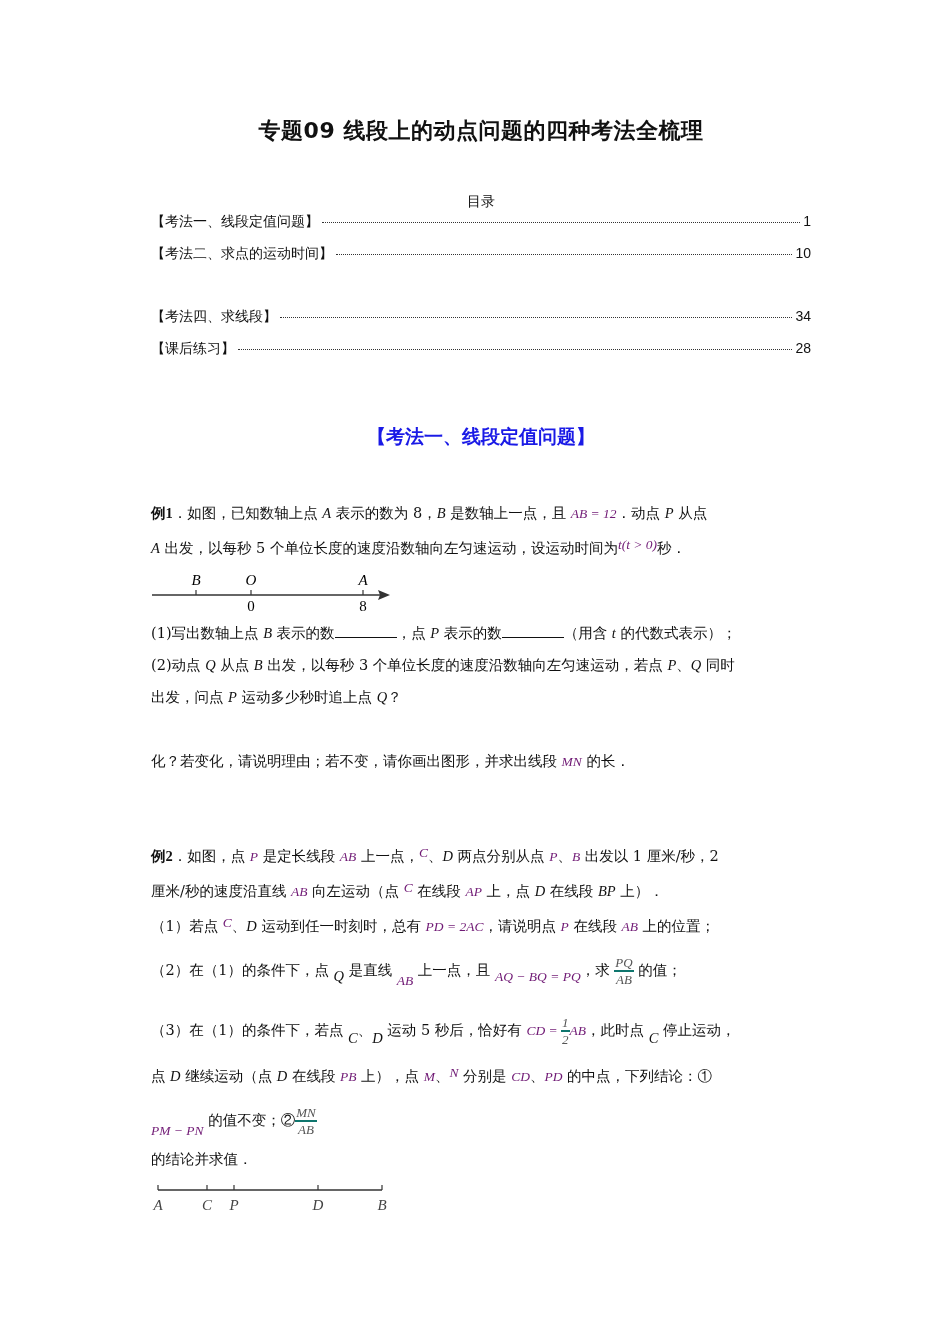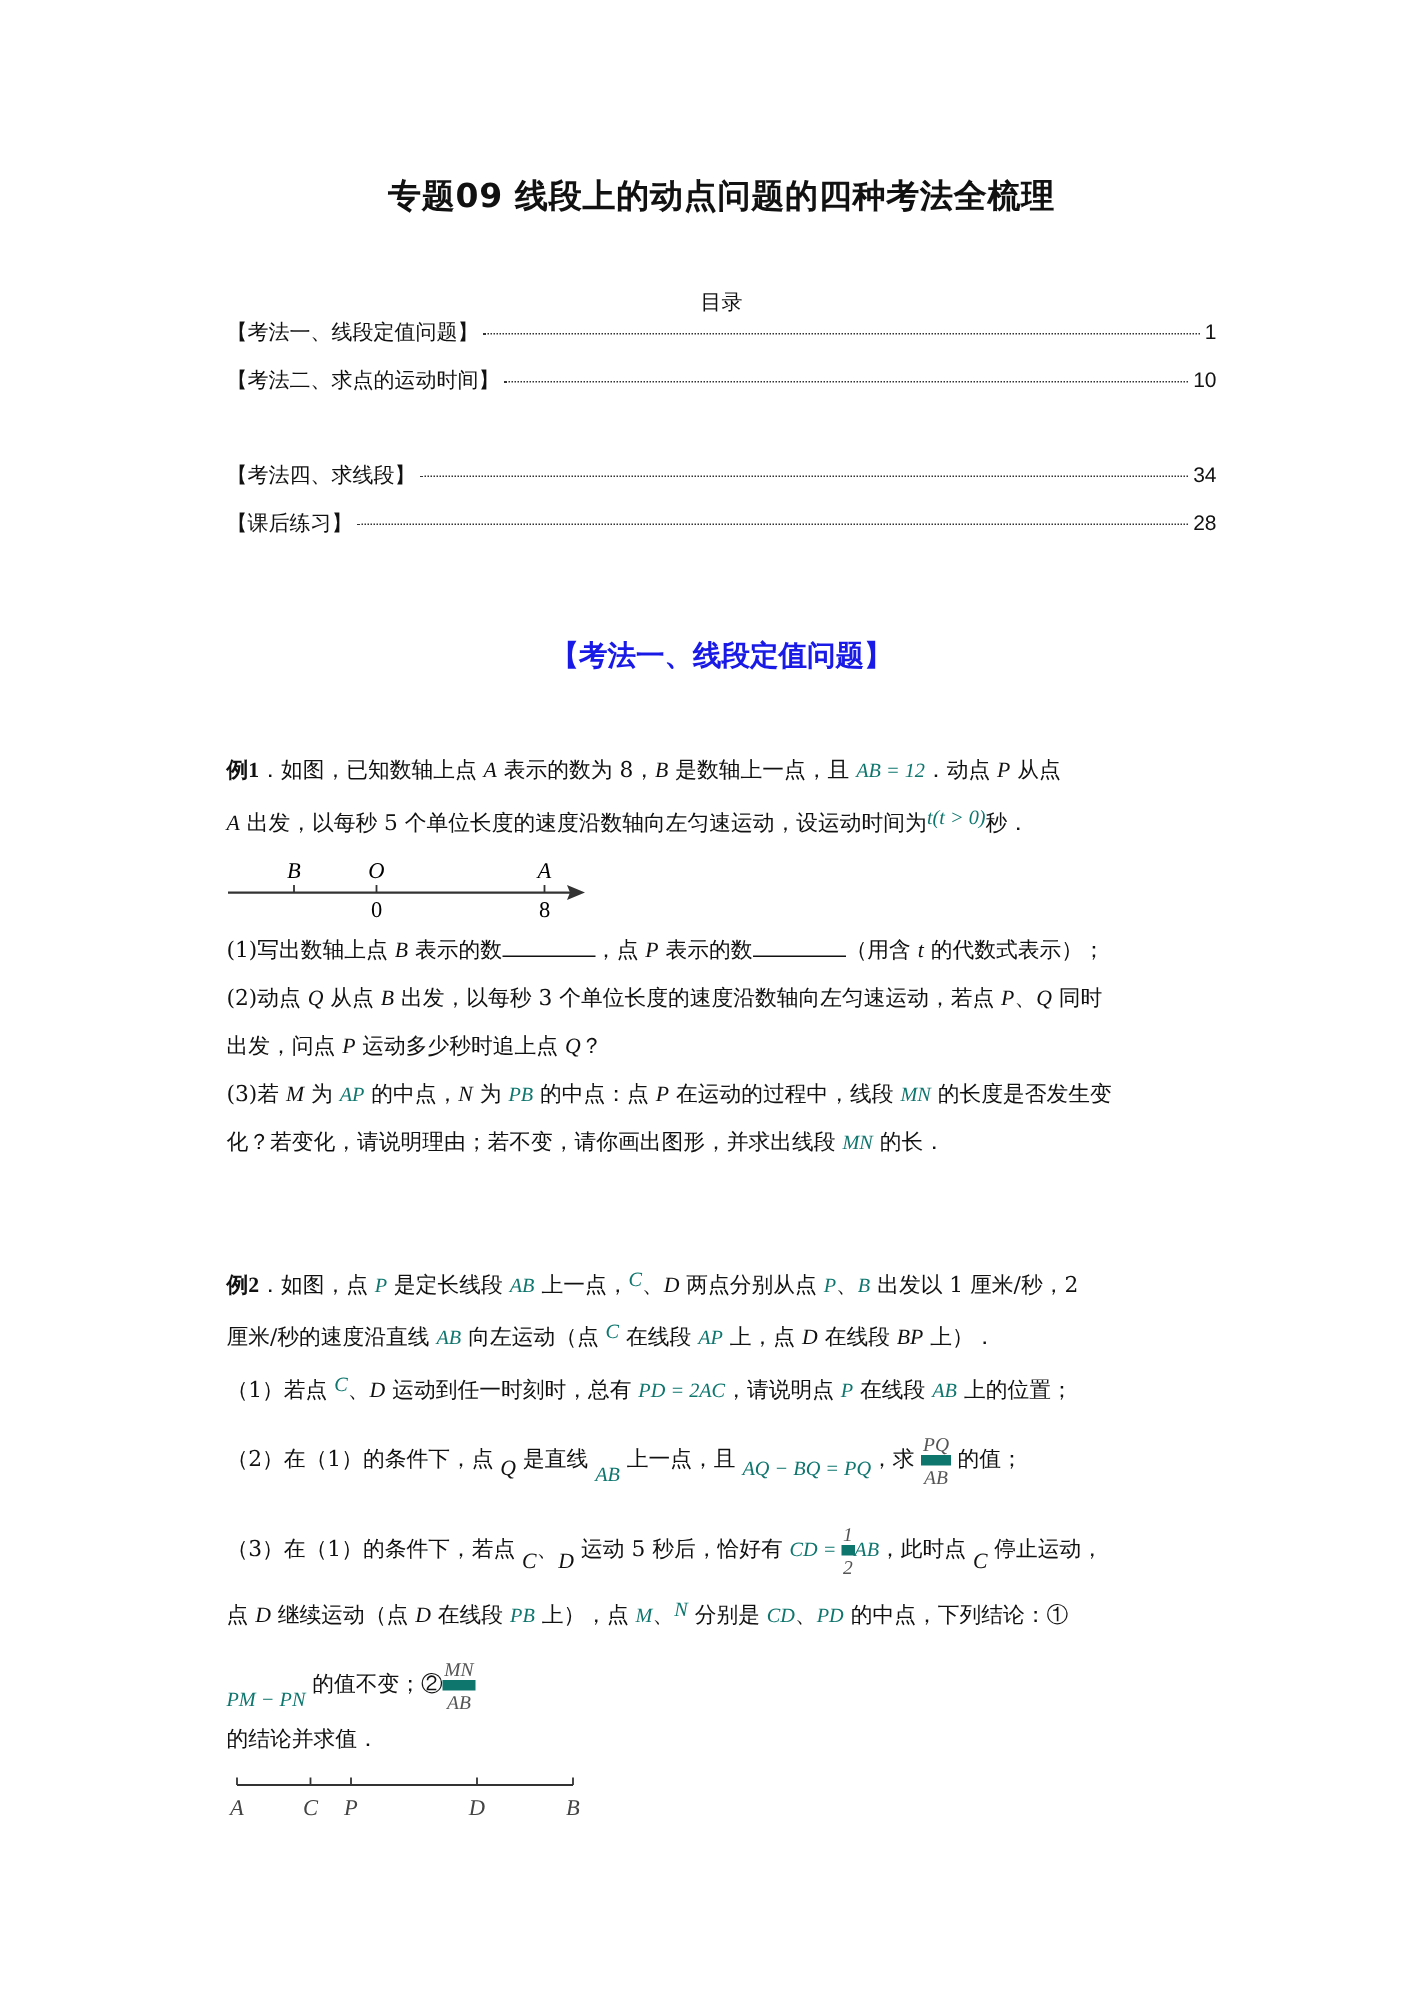--- a/index.html
+++ b/index.html
@@ -13,25 +13,25 @@
   .toc-row { position: absolute; left: 145px; width: 660px; height: 20px; display: flex; align-items: baseline; font-size: 14px; }
   .toc-row .lbl { white-space: nowrap; }
   .toc-row .dots { flex: 1; border-bottom: 1.5px dotted #333; margin: 0 3px; transform: translateY(-3px); }
   .toc-row .pg { white-space: nowrap; font-family: "Liberation Sans", sans-serif; }
   .section { position: absolute; top: 424px; left: 0; width: 950px; text-align: center;
              color: #1a1ae6; font-weight: bold; font-size: 19px;
              font-family: "DejaVu Sans", "Liberation Sans", sans-serif; }
   .line { position: absolute; left: 145px; font-size: 14.5px; white-space: nowrap; }
   .b { font-weight: bold; font-family: Liberation Serif, serif; }
   .m { font-family: "Liberation Serif", serif; font-style: italic; }
-  .mg { font-family: "Liberation Serif", serif; font-style: italic; color: #0f766e; font-size: 13.5px; }
+  .mg { font-family: "Liberation Serif", serif; font-style: italic; color: #701a75; font-size: 13.5px; }
   .blank { display: inline-block; width: 62px; border-bottom: 1px solid #111; height: 12px; }
   .frac { display: inline-flex; flex-direction: column; align-items: center; vertical-align: middle;
           font-family: "Liberation Serif", serif; font-style: italic; color: #555; font-size: 13px; line-height: 15px; }
-  .frac .num { border-bottom: 7px solid #0f766e; padding: 0 1px; }
+  .frac .num { border-bottom: 2px solid #0f766e; padding: 0 1px; }
   svg text { font-family: "Liberation Serif", serif; }
 </style>
 </head>
 <body>
 
 <div class="page">
 
   <div class="title">专题09  线段上的动点问题的四种考法全梳理</div>
 
   <div class="toc-head">目录</div>
@@ -81,23 +81,20 @@
 
   <div class="line" style="top:624px">
     <span>(1)写出数轴上点 </span><span class="m">B</span><span> 表示的数</span><span class="blank"></span><span>，点 </span><span class="m">P</span><span> 表示的数</span><span class="blank"></span><span>（用含 </span><span class="m">t</span><span> 的代数式表示）；</span>
   </div>
   <div class="line" style="top:656px">
     <span>(2)动点 </span><span class="m">Q</span><span> 从点 </span><span class="m">B</span><span> 出发，以每秒 3 个单位长度的速度沿数轴向左匀速运动，若点 </span><span class="m">P</span><span>、</span><span class="m">Q</span><span> 同时</span>
   </div>
   <div class="line" style="top:688px">
     <span>出发，问点 </span><span class="m">P</span><span> 运动多少秒时追上点 </span><span class="m">Q</span><span>？</span>
   </div>
-  <div class="line" style="top:720px">
-    <span>(3)若 </span><span class="m">M</span><span> 为 </span><span class="mg">AP</span><span> 的中点，</span><span class="m">N</span><span> 为 </span><span class="mg">PB</span><span> 的中点：点 </span><span class="m">P</span><span> 在运动的过程中，线段 </span><span class="mg">MN</span><span> 的长度是否发生变</span>
-  </div>
   <div class="line" style="top:752px">
     <span>化？若变化，请说明理由；若不变，请你画出图形，并求出线段 </span><span class="mg">MN</span><span> 的长．</span>
   </div>
 
   <div class="line" style="top:845px">
     <span class="b">例2</span><span>．如图，点 </span><span class="mg">P</span><span> 是定长线段 </span><span class="mg">AB</span><span> 上一点，</span><span class="mg" style="vertical-align:4px">C</span><span>、</span><span class="m">D</span><span> 两点分别从点 </span><span class="mg">P</span><span>、</span><span class="mg">B</span><span> 出发以 1 厘米/秒，2</span>
   </div>
   <div class="line" style="top:880px">
     <span>厘米/秒的速度沿直线 </span><span class="mg">AB</span><span> 向左运动（点 </span><span class="mg" style="vertical-align:4px">C</span><span> 在线段 </span><span class="mg">AP</span><span> 上，点 </span><span class="m">D</span><span> 在线段 </span><span class="m">BP</span><span> 上）．</span>
   </div>

